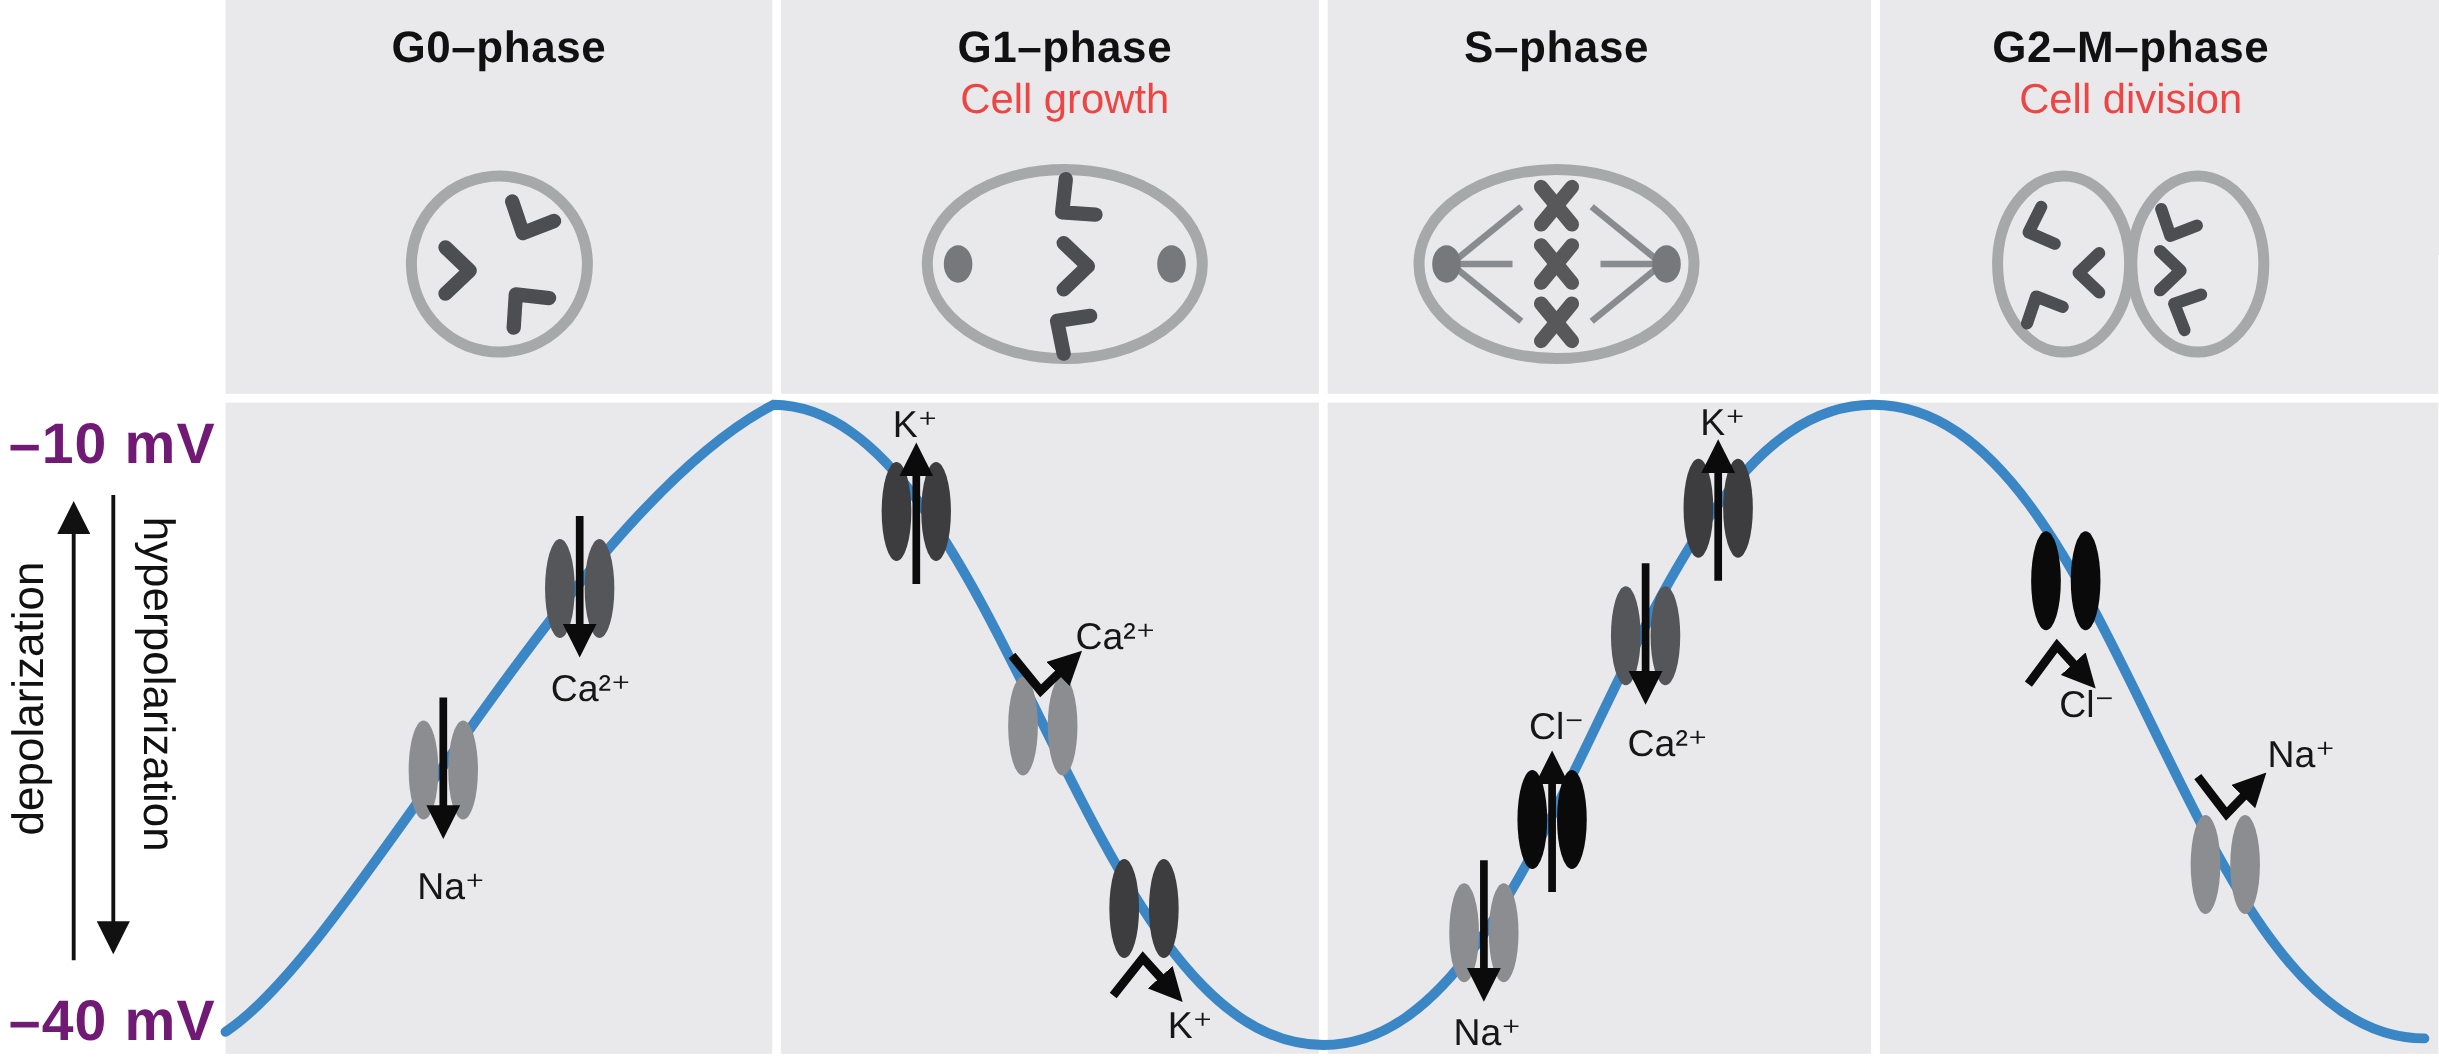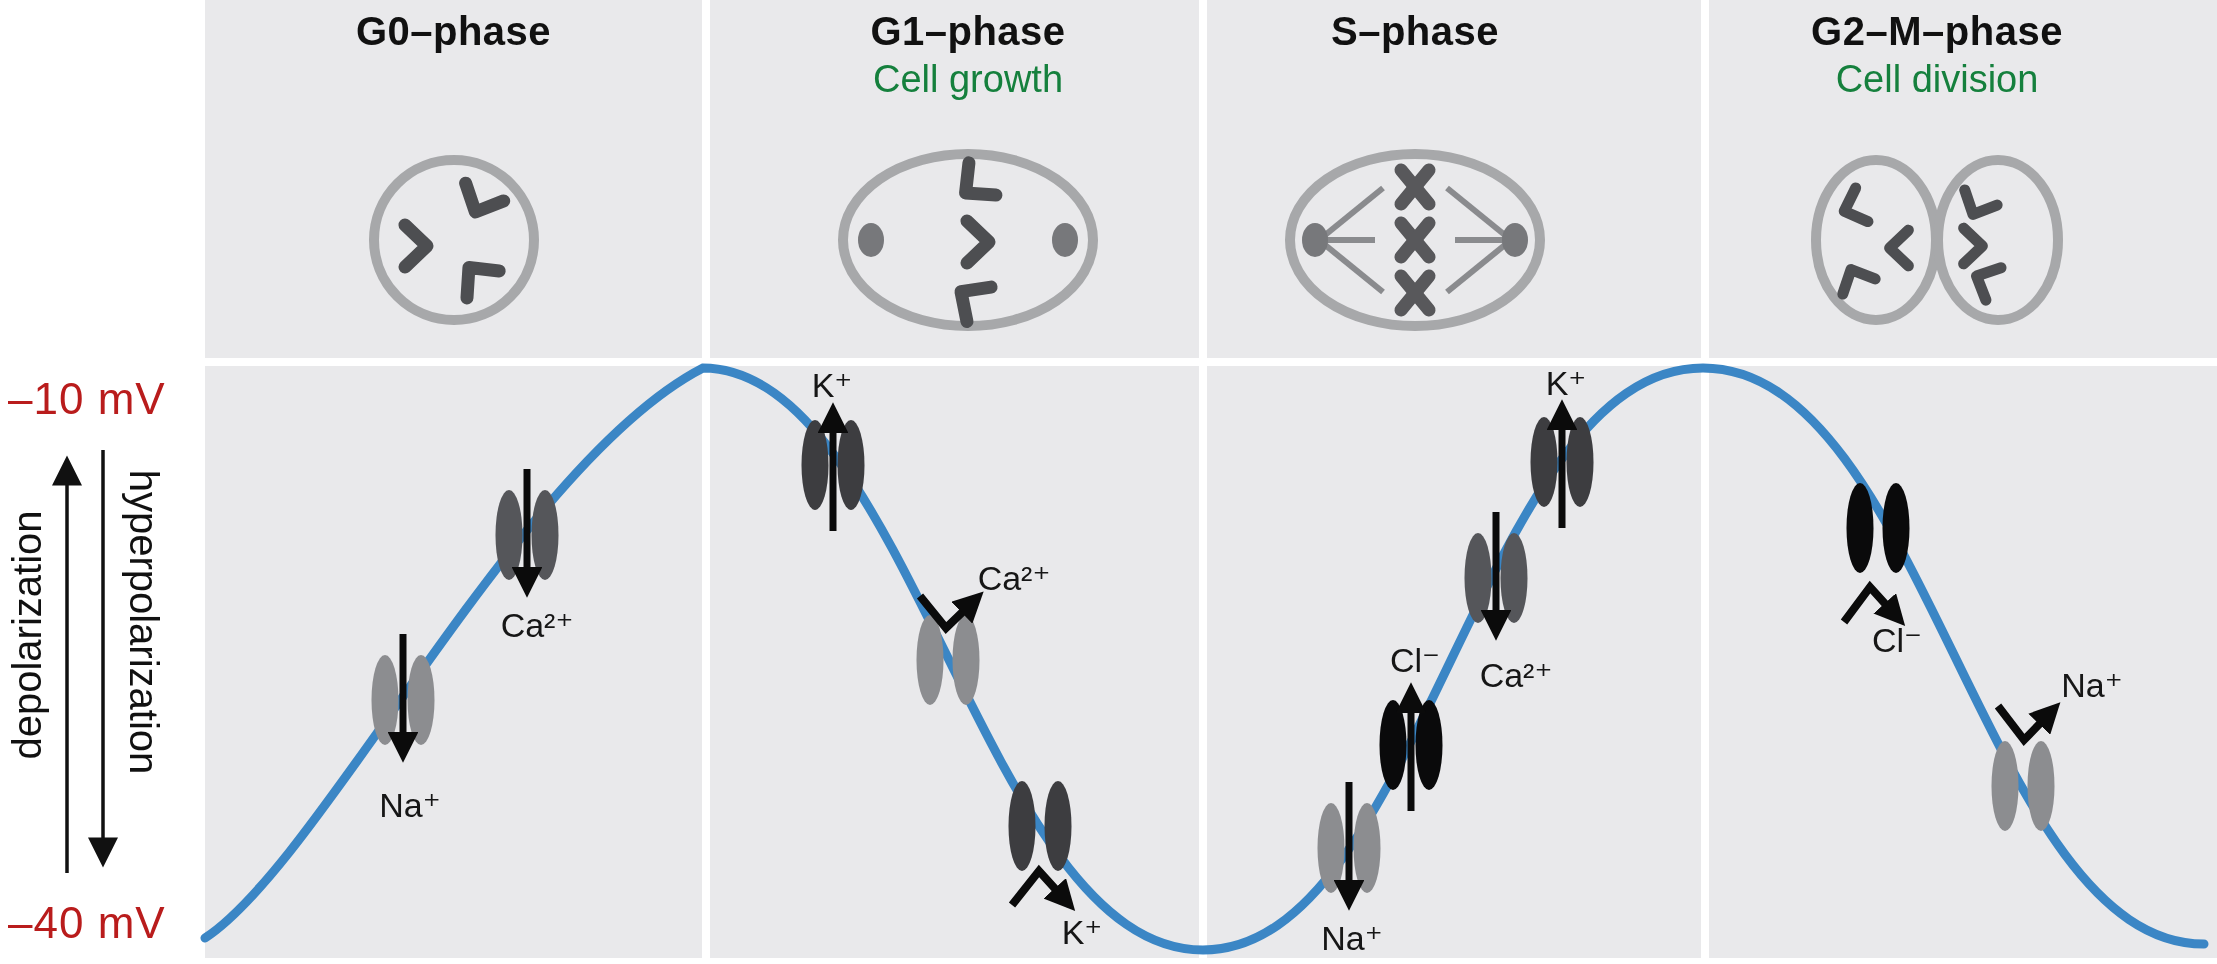--- a/index.html
+++ b/index.html
@@ -6,27 +6,27 @@
   #stage{
     position:relative;
     width:2217px;height:964px;
     background:#ffffff;
     font-family:"Liberation Sans","DejaVu Sans",sans-serif;
     overflow:hidden;
   }
   .panel{position:absolute;background:#E9E9EB;}
   .phase-header{position:absolute;text-align:center;}
   .phase-title{
-    padding-top:8px;font-size:40px;font-weight:bold;color:#111;
+    padding-top:20px;font-size:40px;font-weight:bold;color:#111;
     letter-spacing:.5px;line-height:1.15;
   }
-  .phase-subtitle{font-size:38px;color:#15803d;line-height:1.15;margin-top:4px;}
+  .phase-subtitle{font-size:38px;color:#ef4444;line-height:1.15;margin-top:4px;}
   .cell-icon{position:absolute;left:50%;transform:translateX(-50%);top:140px;}
   .mv-label{
-    position:absolute;color:#b91c1c;font-weight:normal;font-size:44px;
+    position:absolute;color:#701a75;font-weight:bold;font-size:52px;
     letter-spacing:1px;white-space:nowrap;
   }
   .rot-label{
     position:absolute;color:#111;font-size:40px;white-space:nowrap;
   }
   #overlay{position:absolute;left:0;top:0;}
   .wave{fill:none;stroke:#3B86C5;stroke-width:9;stroke-linecap:round;}
   .ch-light{fill:#8C8D90;}
   .ch-slate{fill:#55565A;}
   .ch-charcoal{fill:#3D3D40;}

